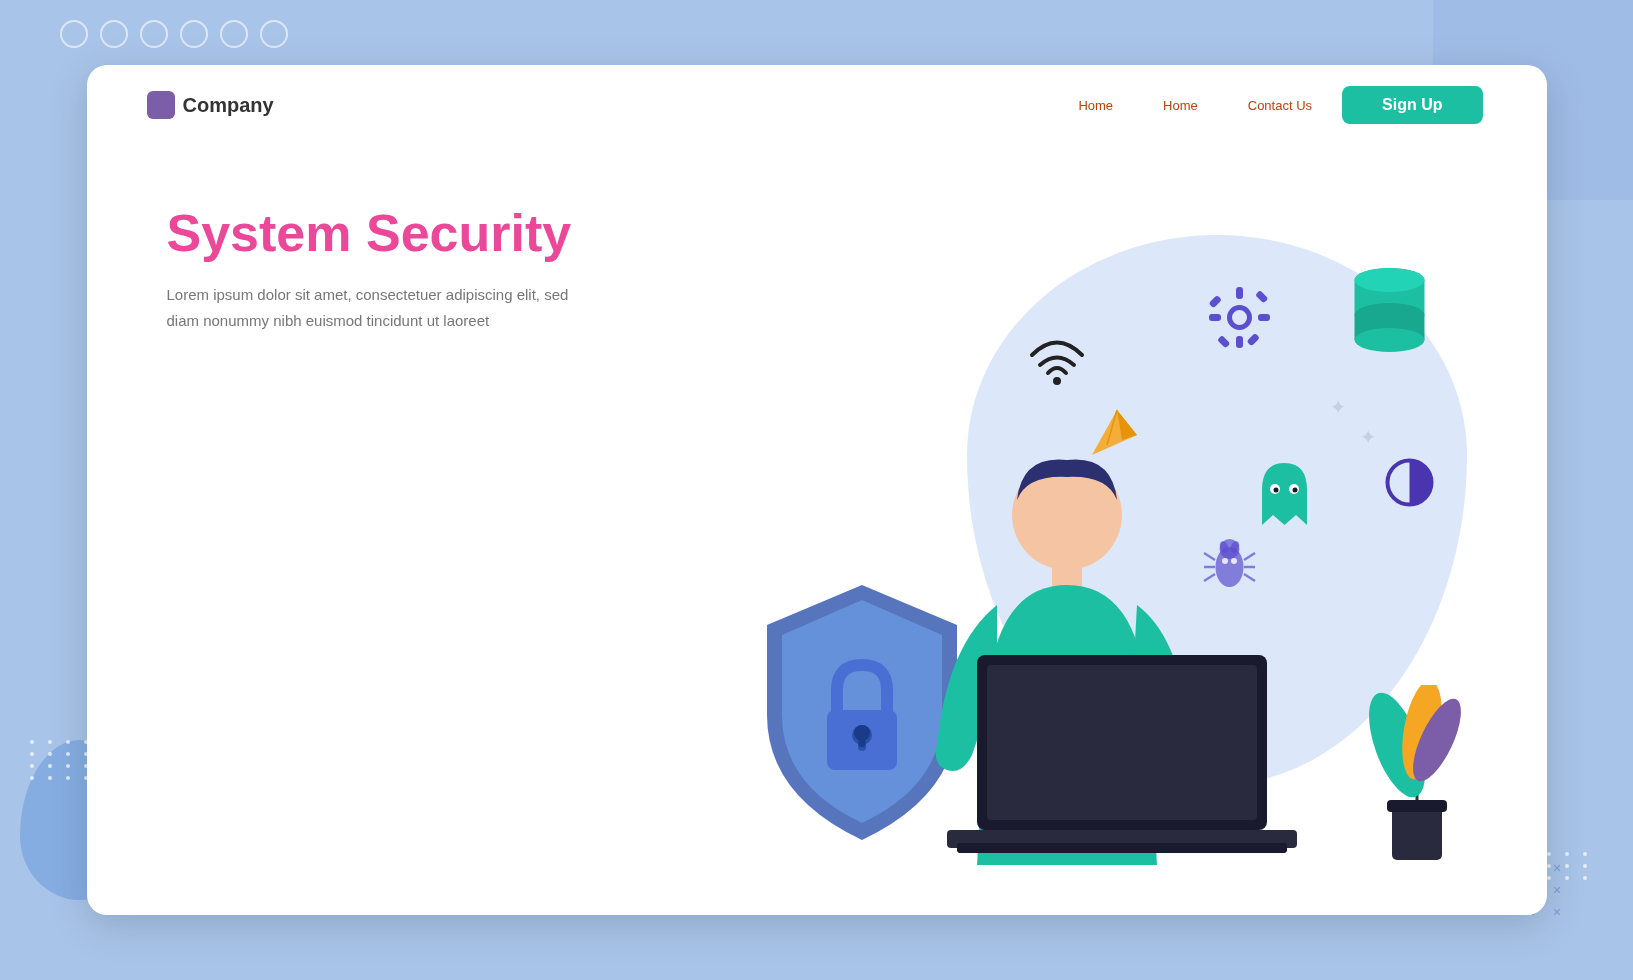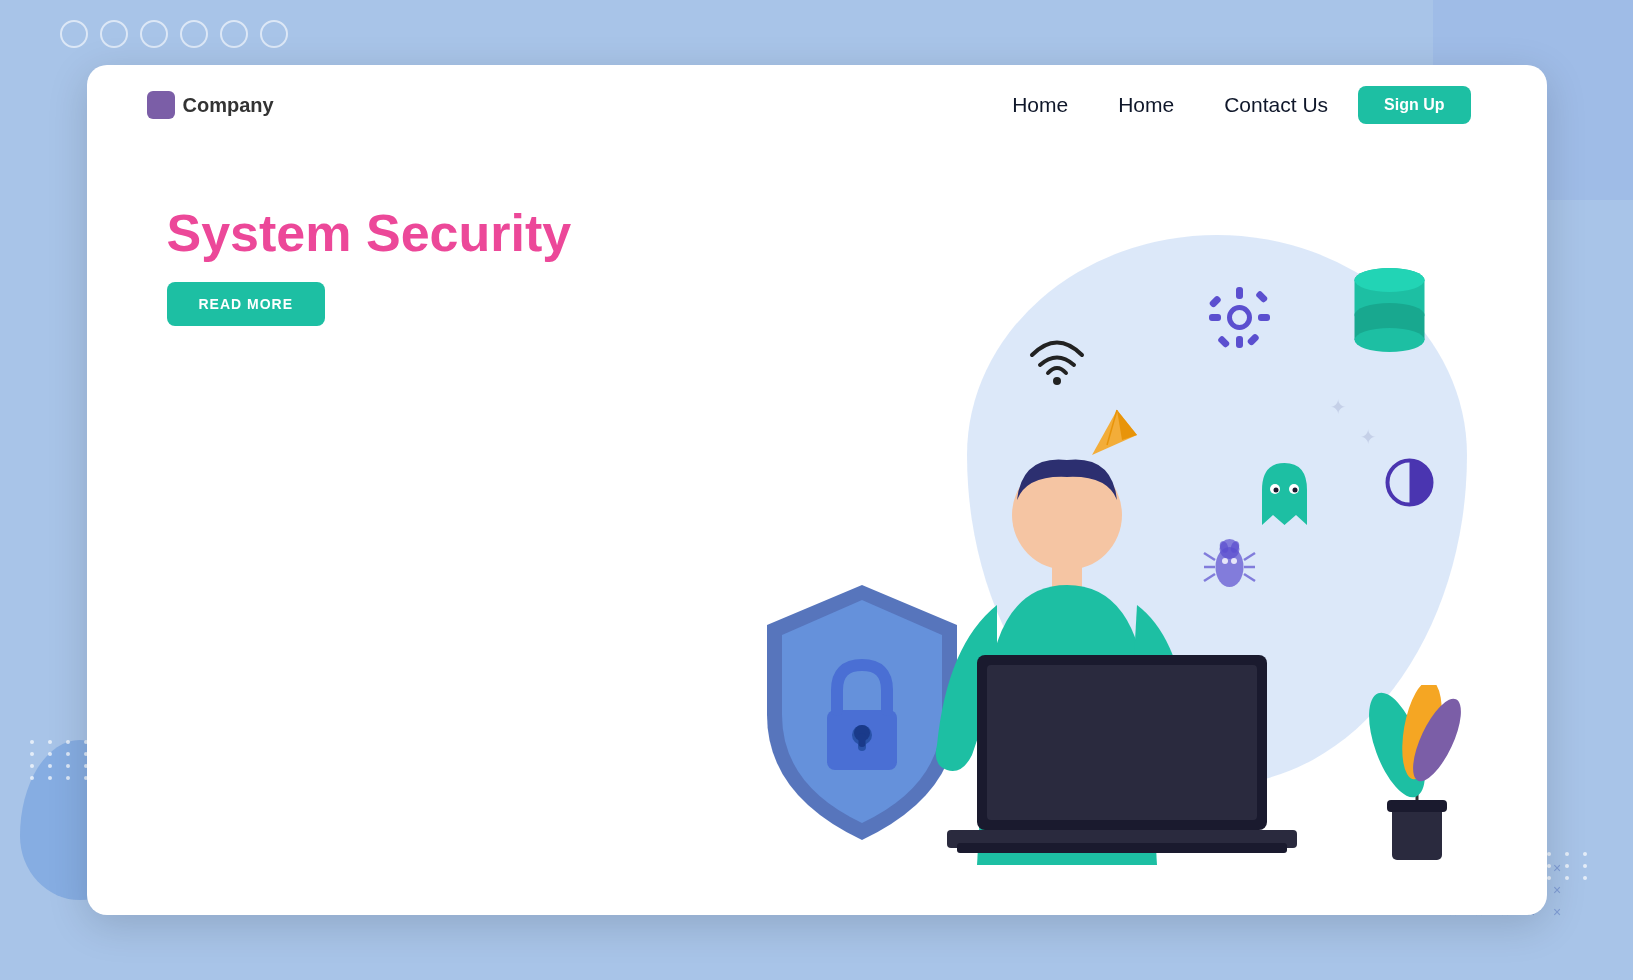--- a/index.html
+++ b/index.html
@@ -89,21 +89,21 @@
       position: relative;
       overflow: hidden;
       box-shadow: 0 10px 40px rgba(0,0,0,0.15);
     }
 
     
     .navbar {
       position: absolute;
       top: 0;
       left: 0;
-      right: 16px;
+      right: 4px;
       height: 80px;
       display: flex;
       align-items: center;
       padding: 0 60px;
       z-index: 10;
     }
 
     .logo {
       display: flex;
       align-items: center;
@@ -122,32 +122,32 @@
       color: #333;
     }
 
     .nav-links {
       display: flex;
       align-items: center;
       gap: 50px;
       margin-right: 30px;
     }
     .nav-link {
-      font-size: 21px;
-      color: #0f172a;
+      font-size: 13px;
+      color: #c2410c;
       text-decoration: none;
       cursor: pointer;
     }
 
     .signup-btn {
       background: #1DBFA3;
       color: white;
       border: none;
       border-radius: 8px;
-      padding: 10px 26px;
+      padding: 10px 40px;
       font-size: 16px;
       font-weight: 600;
       cursor: pointer;
     }
 
     
     .hero-text {
       position: absolute;
       top: 140px;
       left: 80px;
@@ -337,21 +337,21 @@
     <div class="nav-links">
       <a class="nav-link">Home</a>
       <a class="nav-link">Home</a>
       <a class="nav-link">Contact Us</a>
     </div>
     <button class="signup-btn">Sign Up</button>
   </nav>
 
   <div class="hero-text">
     <h1 class="hero-title">System Security</h1>
-    <button class="read-more-btn">READ MORE</button>
+    <p class="hero-desc">Lorem ipsum dolor sit amet, consectetuer adipiscing elit, sed diam nonummy nibh euismod tincidunt ut laoreet</p>
   </div>
 
   <div class="illustration">
 
     <div class="illus-blob"></div>
 
     <div class="float-icon paper-plane">
       <svg width="55" height="55" viewBox="0 0 55 55">
         <polygon points="5,50 30,5 50,30" fill="#F5A623" opacity="0.9"></polygon>
         <polygon points="30,5 50,30 35,35" fill="#E8940A"></polygon>

